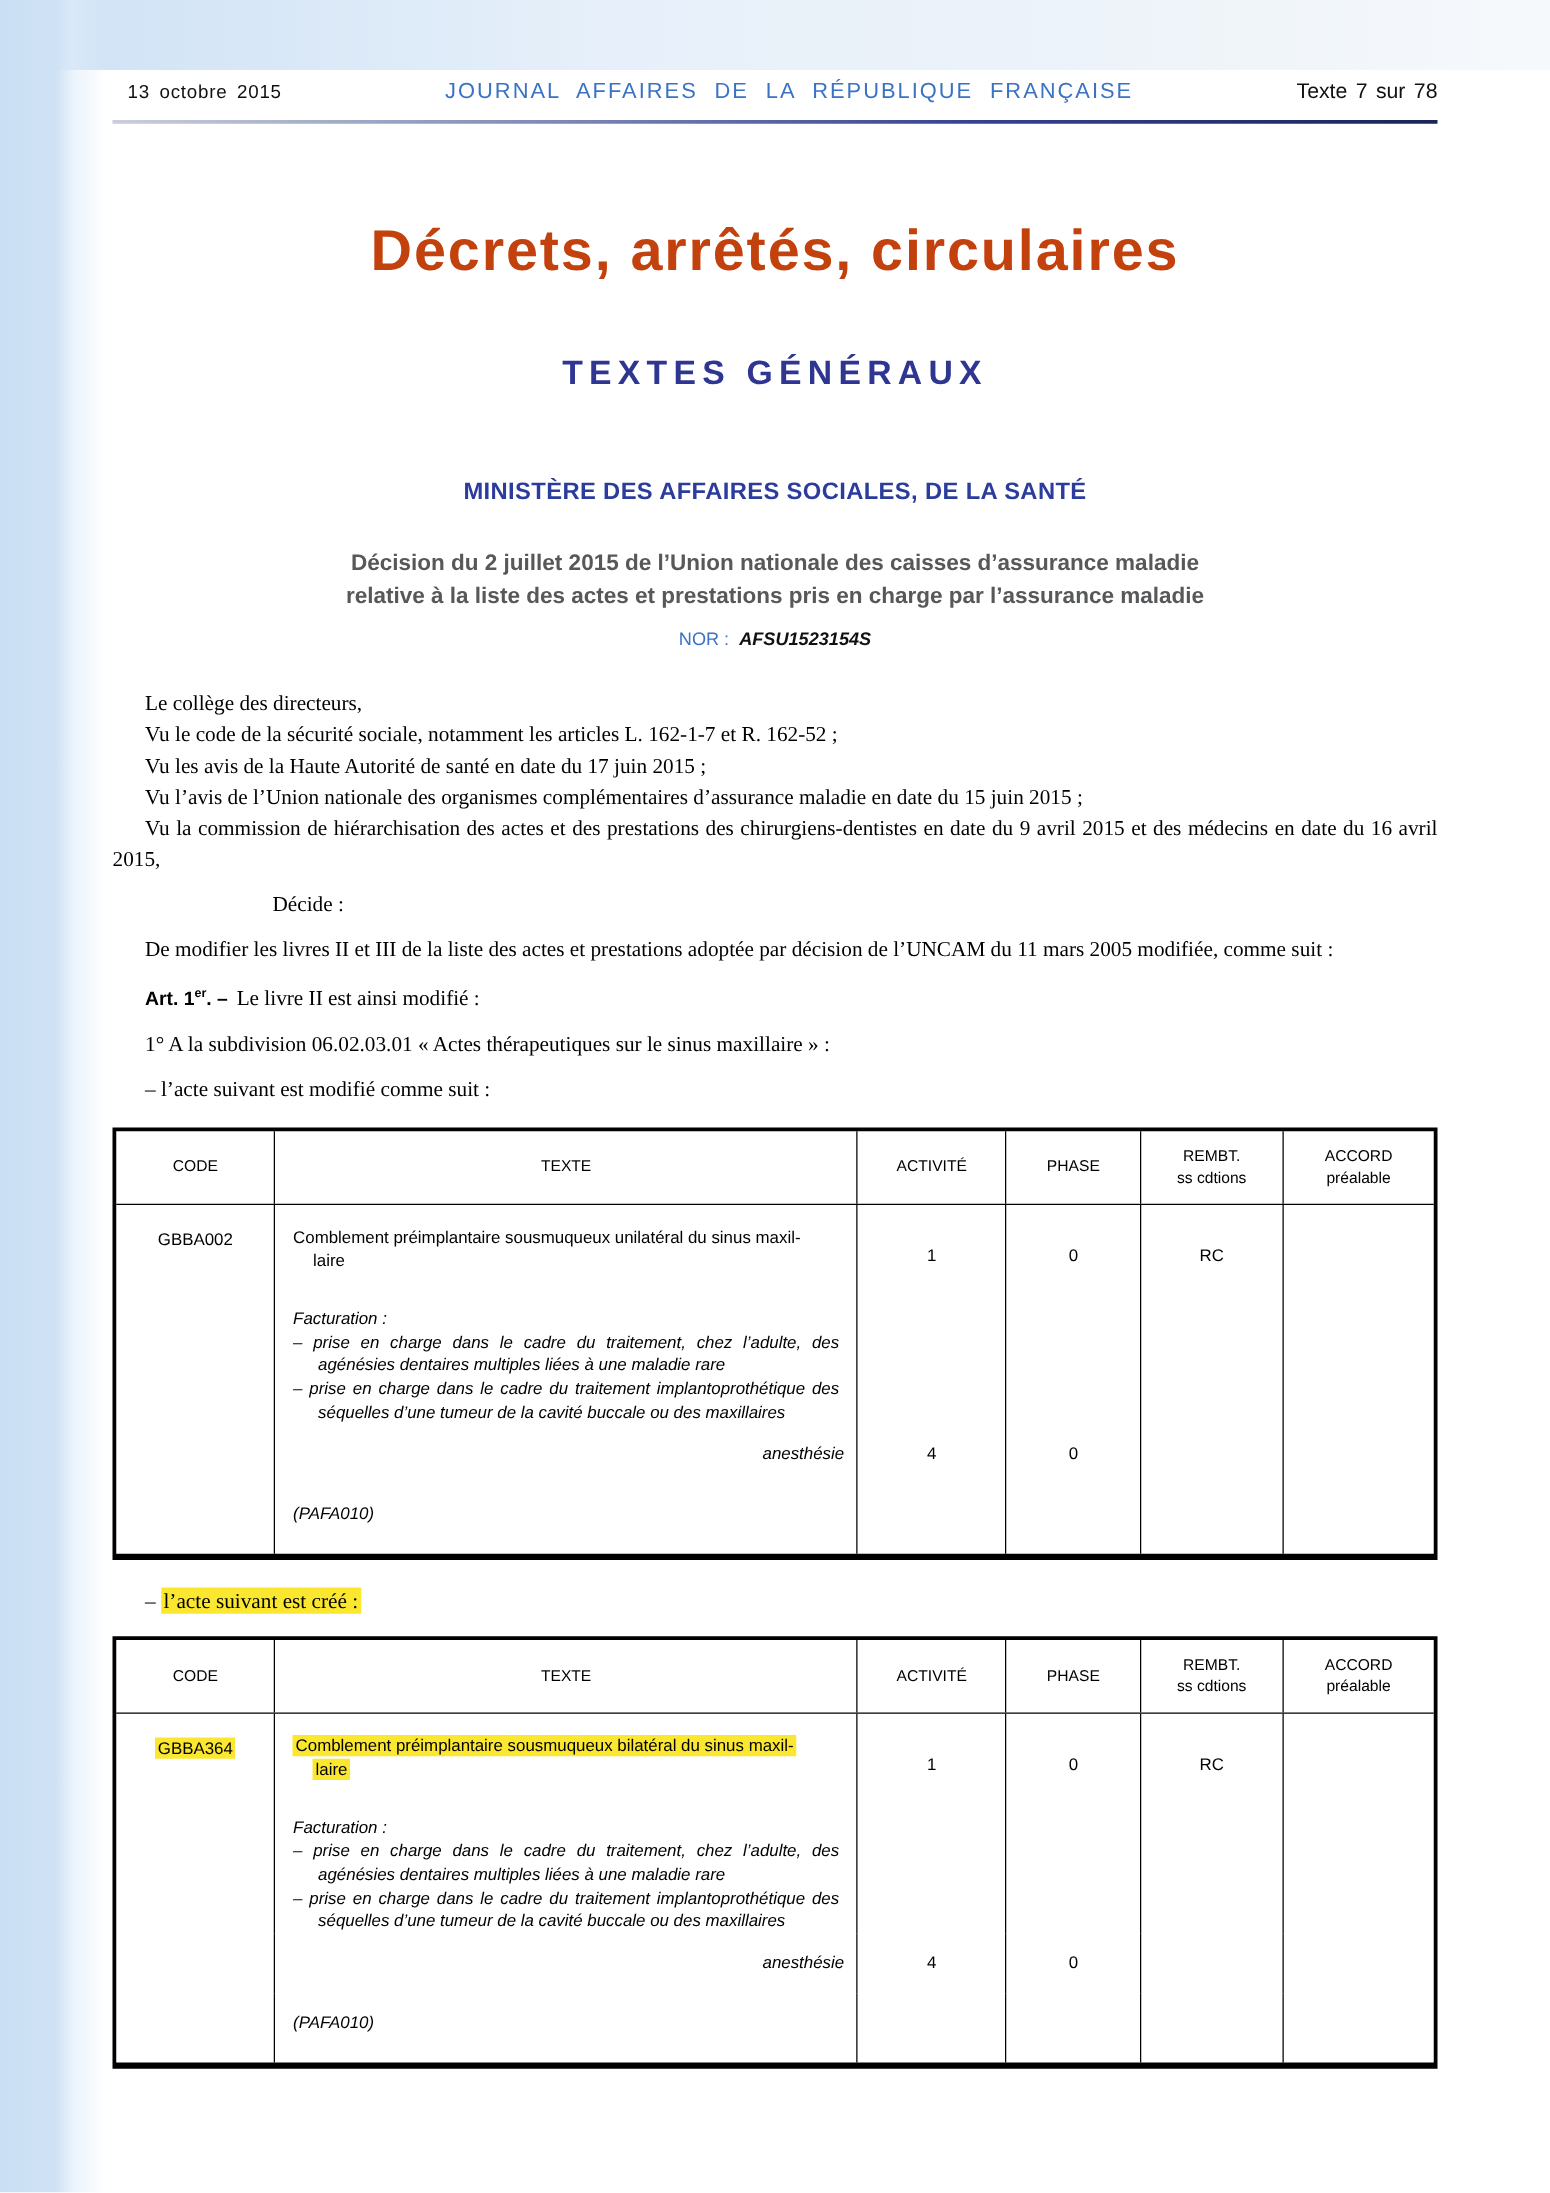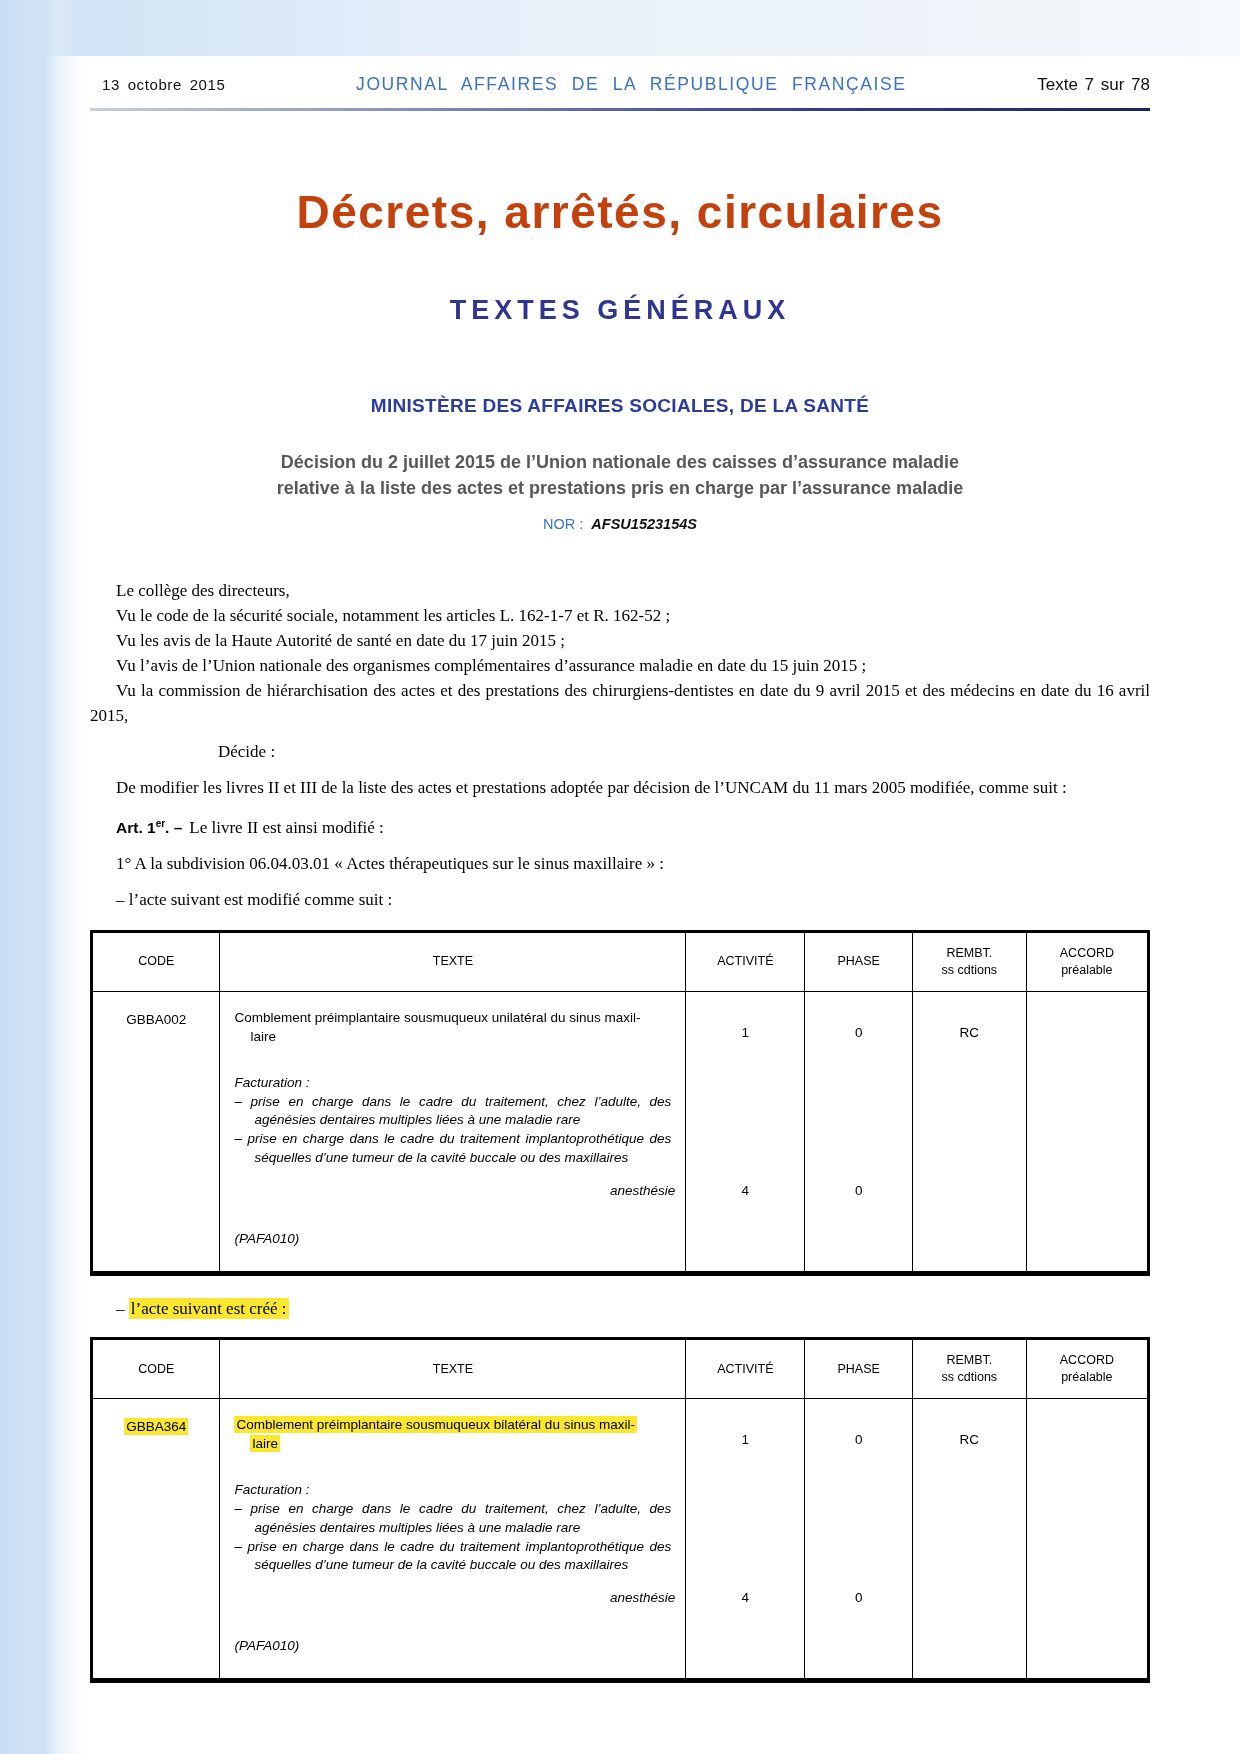--- a/index.html
+++ b/index.html
@@ -14,21 +14,21 @@
   }
   
   .backdrop-top {
     position: absolute; top:0; left:0; right:0; height:56px;
     background: linear-gradient(to right, #cde1f5, #e7f0fa 40%, #edf3f9 72%, #f6f9fc);
   }
   .backdrop-left {
     position: absolute; top:0; left:0; bottom:0; width:85px;
     background: linear-gradient(to right, #cbdff4 0px, #cfe2f5 45px, rgba(223,236,249,.65) 58px, rgba(255,255,255,0) 85px);
   }
-  .content { position: absolute; left: 90px; width: 1060px; top: 12px; }
+  .content { position: absolute; left: 90px; width: 1060px; top: 0; }
 
   
   .page-header {
     margin-top: 62px;
     display: flex; justify-content: space-between; align-items: baseline;
   }
   .ph-date { font-size: 15px; color: #111; letter-spacing: .6px; padding-left: 12px; word-spacing: 3px;}
   .ph-journal { font-size: 17.5px; color: #3a72c4; letter-spacing: 1.6px; word-spacing: 7px; }
   .ph-ref { font-size: 17px; color: #111; word-spacing: 2px;}
   .header-rule {
@@ -56,21 +56,21 @@
     margin-top: 28px; text-align: center;
     font-size: 18px; font-weight: bold; line-height: 1.45;
     color: #57585a;
   }
   .nor { margin-top: 15px; text-align: center; font-size: 14.5px; }
   .nor-label { color: #3a72c4; }
   .nor-value { font-style: italic; font-weight: bold; color: #111; margin-left: 4px; }
 
   
   .body-text {
-    margin-top: 46px;
+    margin-top: 30px;
     font-family: "Liberation Serif", serif;
     font-size: 17px; line-height: 25px; color: #000;
   }
   .para { text-indent: 26px; text-align: justify; }
   .para-decide { text-indent: 128px; margin: 11px 0; }
   .mt { margin-top: 11px; }
   .art-label { font-family: "Liberation Sans", sans-serif; font-weight: bold; font-size: 15.5px; }
   .art-rest { margin-left: 7px; }
   sup { font-size: 10px; }
 
@@ -136,21 +136,21 @@
       <div class="para">Le collège des directeurs,</div>
       <div class="para">Vu le code de la sécurité sociale, notamment les articles L. 162-1-7 et R. 162-52 ;</div>
       <div class="para">Vu les avis de la Haute Autorité de santé en date du 17 juin 2015 ;</div>
       <div class="para">Vu l’avis de l’Union nationale des organismes complémentaires d’assurance maladie en date du 15 juin 2015 ;</div>
       <div class="para">Vu la commission de hiérarchisation des actes et des prestations des chirurgiens-dentistes en date du 9 avril 2015 et des médecins en date du 16 avril 2015,</div>
       <div class="para para-decide">Décide :</div>
       <div class="para">De modifier les livres II et III de la liste des actes et prestations adoptée par décision de l’UNCAM du 11 mars 2005 modifiée, comme suit :</div>
       <div class="para mt">
         <span class="art-label"><span>Art. 1</span><sup>er</sup><span>. –</span></span><span class="art-rest">Le livre II est ainsi modifié :</span>
       </div>
-      <div class="para mt">1° A la subdivision 06.04.03.01 « Actes thérapeutiques sur le sinus maxillaire » :</div>
+      <div class="para mt">1° A la subdivision 06.02.03.01 « Actes thérapeutiques sur le sinus maxillaire » :</div>
       <div class="para mt">
         <span>–</span>
         <span>l’acte suivant est modifié comme suit :</span>
       </div>
     </div>
 
     <div class="jo-table">
       <div class="t-grid t-head">
         <div>CODE</div>
         <div>TEXTE</div>

